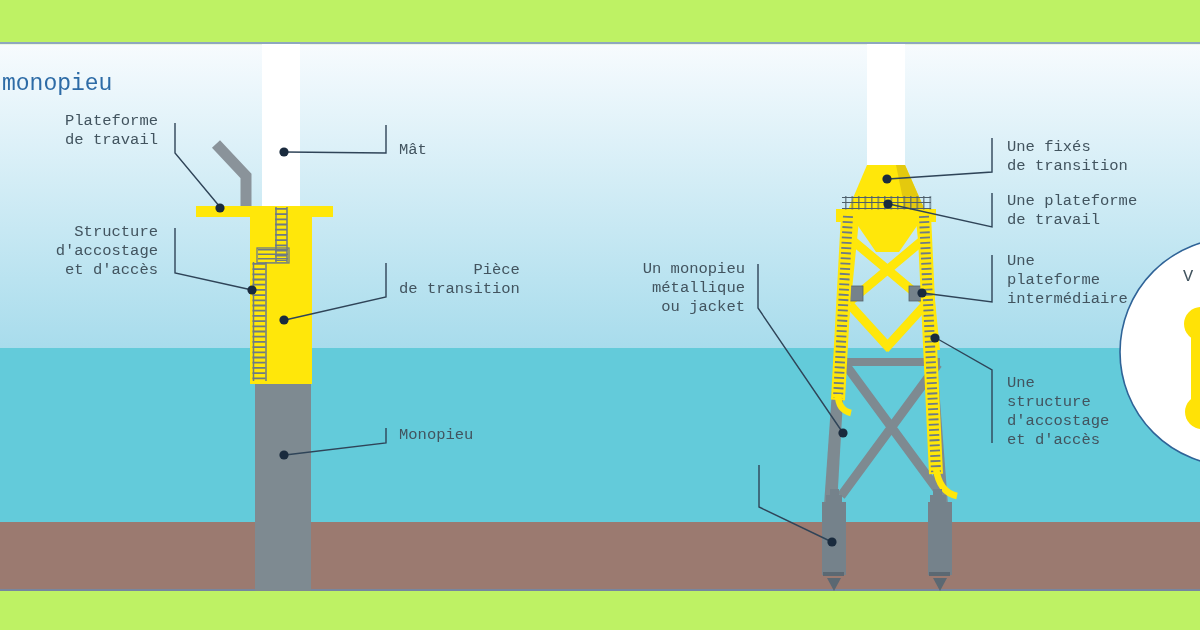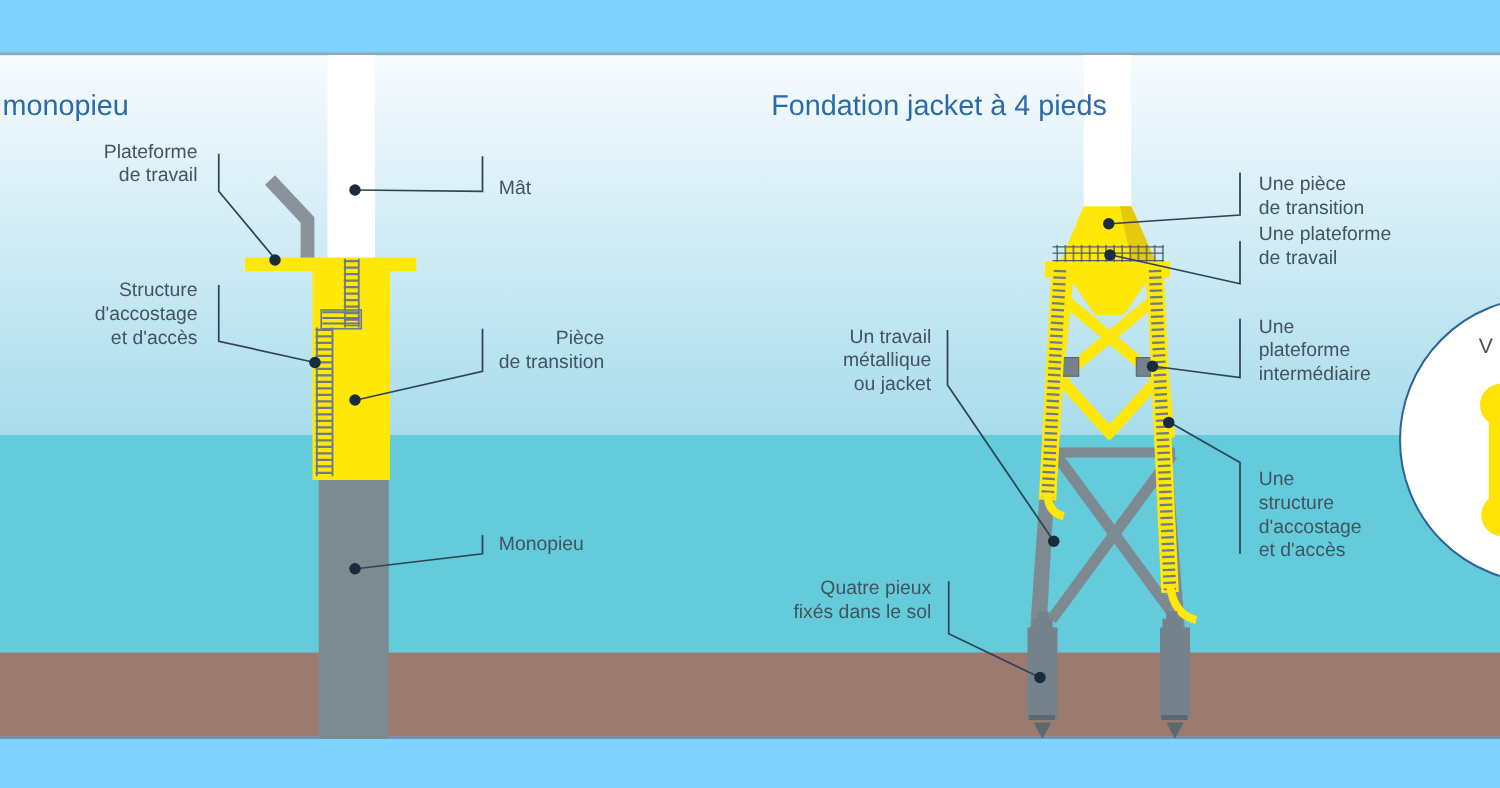--- a/index.html
+++ b/index.html
@@ -6,22 +6,22 @@
     --sky_top:#f7fbfe; --sky_bottom:#a8dcec; --water:#63cbda; --seabed:#9b7a70;
     --top_rule:#8fa7be; --bottom_rule:#76869f;
     --structure_yellow:#ffe70a; --structure_yellow_dark:#e4c90e;
     --structure_gray:#7e8a91; --pile_gray:#75828b; --tube_gray:#8a939a;
     --rung_gray:#6e7b84; --railing_gray:#4e5f6b;
     --line_navy:#2f4458; --dot_navy:#1a2b3e;
     --title_blue:#2d6ba6; --label_text:#42545f;
     --inset_stroke:#2f6397; --inset_yellow:#ffe206; --mast_white:#ffffff;
   }
   html,body{margin:0;padding:0;background:#fff;}
-  .stage{position:relative;width:1200px;height:630px;overflow:hidden;background:#7dd3fc;
-         font-family:Liberation Sans, sans-serif;}
+  .stage{position:relative;width:1200px;height:630px;overflow:hidden;background:#bef264;
+         font-family:Liberation Mono, monospace;}
   .stage svg{position:absolute;left:0;top:0;}
   .txt{position:absolute;color:var(--label_text);font-size:15.5px;line-height:19px;
        white-space:pre-line;}
   .txt.right{text-align:right;}
   .title{position:absolute;color:var(--title_blue);font-size:23px;line-height:26px;
          white-space:nowrap;}
   
   .f-yellow{fill:var(--structure_yellow);}
   .f-yellowdark{fill:var(--structure_yellow_dark);}
   .f-gray{fill:var(--structure_gray);}
@@ -149,40 +149,37 @@
       <circle cx="887" cy="179" r="4.6" class="f-dot"></circle>
       <circle cx="888" cy="204" r="4.6" class="f-dot"></circle>
       <circle cx="922" cy="293" r="4.6" class="f-dot"></circle>
       <circle cx="843" cy="433" r="4.6" class="f-dot"></circle>
       <circle cx="935" cy="338" r="4.6" class="f-dot"></circle>
       <circle cx="832" cy="542" r="4.6" class="f-dot"></circle>
     </g>
   </svg>
 
   <div class="title" style="left:2px;top:71px;">monopieu</div>
-  <div class="title" style="left:617px;top:71px;">Fondation jacket à 4 pieds</div>
 
   <div class="txt right" style="left:28px;top:112px;width:130px;">Plateforme
 de travail</div>
   <div class="txt right" style="left:28px;top:223px;width:130px;">Structure
 d'accostage
 et d'accès</div>
   <div class="txt" style="left:399px;top:141px;">Mât</div>
   <div class="txt" style="left:399px;top:261px;text-align:right;">Pièce
 de transition</div>
   <div class="txt" style="left:399px;top:426px;">Monopieu</div>
 
-  <div class="txt right" style="left:615px;top:260px;width:130px;">Un travail
+  <div class="txt right" style="left:615px;top:260px;width:130px;">Un monopieu
 métallique
 ou jacket</div>
-  <div class="txt right" style="left:600px;top:461px;width:145px;">Quatre pieux
-fixés dans le sol</div>
-  <div class="txt" style="left:1007px;top:138px;">Une pièce
+  <div class="txt" style="left:1007px;top:138px;">Une fixés
 de transition</div>
-  <div class="txt" style="left:1007px;top:178px;">Une plateforme
+  <div class="txt" style="left:1007px;top:192px;">Une plateforme
 de travail</div>
   <div class="txt" style="left:1007px;top:252px;">Une
 plateforme
 intermédiaire</div>
   <div class="txt" style="left:1007px;top:374px;">Une
 structure
 d'accostage
 et d'accès</div>
 
   <div class="txt" style="left:1183px;top:267px;font-size:17px;">V</div>

